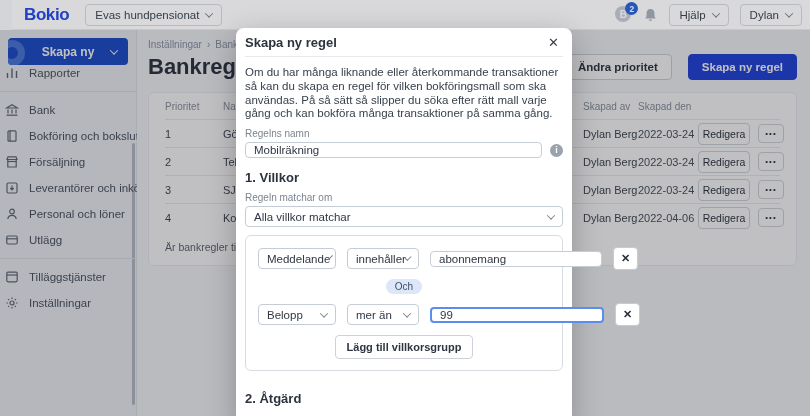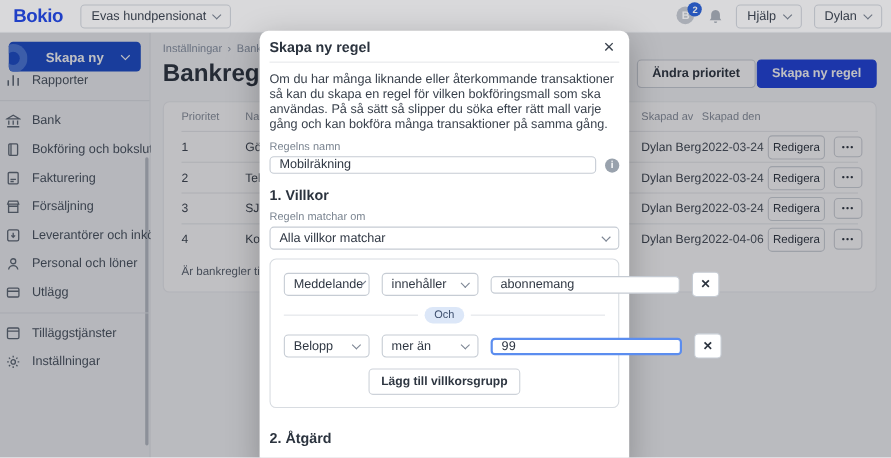--- a/index.html
+++ b/index.html
@@ -1,20 +1,20 @@
 <!DOCTYPE html>
 <html><head>
 <meta charset="utf-8">
 <style>
   * { margin:0; padding:0; box-sizing:border-box; }
   html,body { width:810px; height:416px; overflow:hidden; background:#fafbfc;
     font-family:"Liberation Sans", sans-serif; position:relative; }
 
   
-  .topbar { position:absolute; top:0; left:0; right:0; height:30px; background:#fff;
+  .topbar { position:absolute; top:0; left:12px; right:0; height:30px; background:#fff;
     border-bottom:1px solid #e9ebee; display:flex; align-items:center; padding:0 8px 0 12px; z-index:1; }
   .logo { font-size:17px; font-weight:bold; color:#2349e7; letter-spacing:-0.4px; }
   .chip { display:flex; align-items:center; gap:7px; border:1px solid #d6dae0; border-radius:4px;
     padding:4px 9px; font-size:11.5px; color:#3d4652; background:#fff; cursor:pointer; }
   .company-chip { margin-left:16px; }
   .topbar-right { margin-left:auto; display:flex; align-items:center; gap:11px; }
   .chev { width:6px; height:6px; border-right:1.4px solid #7d8694; border-bottom:1.4px solid #7d8694;
     transform:rotate(45deg) translate(-1px,-1px); display:inline-block; }
   .chev.white { border-color:#fff; }
   .coin-wrap { position:relative; width:17px; height:17px; }
@@ -42,21 +42,21 @@
   .side-scroll { position:absolute; right:1px; top:113px; width:3px; height:262px;
     background:#b9bec6; border-radius:2px; }
 
   
   .content { position:absolute; top:30px; left:137px; right:0; bottom:0; background:#f7f8fa;
     padding:9px 13px 0 11px; z-index:1; }
   .breadcrumb { font-size:10px; color:#8b96a6; display:flex; gap:5px; }
   .breadcrumb span { cursor:pointer; }
   .title-row { display:flex; align-items:center; margin-top:4px; }
   .page-title { font-size:22px; font-weight:bold; color:#2d3540; }
-  .title-actions { margin-left:auto; display:flex; gap:1px;border-radius:12px; }
+  .title-actions { margin-left:auto; display:flex; gap:16px;border-radius:12px; }
   .btn-secondary { background:#fff; border:1px solid #cdd2d9; border-radius:4px; padding:6px 13px;
     font-size:11.5px; font-weight:bold; color:#2e3641; cursor:pointer; }
   .btn-primary { background:#2145de; border:1px solid #2145de; border-radius:4px; padding:6px 13px;
     font-size:11.5px; font-weight:bold; color:#fff; cursor:pointer; }
   .card { margin-top:12px; background:#fff; border-radius:6px; border:1px solid #eceef1; padding:0 16px; }
   .trow { display:grid; grid-template-columns:58px 360px 55px 60px 60px 36px; align-items:center; height:28px; }
   .trow.head { height:26px; font-size:10px; color:#8a929e; }
   .trow.body { border-top:1px solid #e9ebee; font-size:11px; color:#3f4752; }
   .trow .date { color:#4a525c; }
   .btn-edit { width:52px; background:#fff; border:1px solid #d0d4da; border-radius:4px; padding:4px 0;
@@ -84,25 +84,25 @@
     font-size:11.5px; color:#2f3743; font-family:"Liberation Sans", sans-serif; outline:none; background:#fff; }
   .txt-input.focused { border:2px solid #5b8def; }
   .info-dot { width:13px; height:13px; border-radius:50%; background:#99a2ad; color:#fff; font-size:9px;
     font-weight:bold; display:flex; align-items:center; justify-content:center; flex:0 0 auto; }
   .sec-head { font-size:13px; font-weight:bold; color:#2b333e; margin-top:12px; }
   .select { height:21px; border:1px solid #c6ccd4; border-radius:4px; padding:0 8px; background:#fff;
     display:flex; align-items:center; justify-content:space-between; font-size:11.5px; color:#2f3743; cursor:pointer; }
   .group-box { margin-top:8px; border:1px solid #d8dce1; border-radius:6px; padding:11px 12px; }
   .cond-row { display:flex; align-items:center; gap:11px; }
   .sel-field { width:78px; flex:0 0 auto; }
-  .sel-op { width:88px; flex:0 0 auto; }
+  .sel-op { width:72px; flex:0 0 auto; }
   .x-btn { width:25px; height:23px; flex:0 0 auto; background:#fff; border:1px solid #c6ccd4;
     border-radius:4px; font-size:11px; font-weight:bold; color:#2b333e; display:flex; align-items:center;
     justify-content:center; cursor:pointer; }
-  .sep-row { display:flex; align-items:center; margin:9px 0; }
+  .sep-row { display:flex; align-items:center; margin:9px 0;flex-direction:column; }
   .sep-line { flex:1; height:1px; background:#e1e4e8; }
   .sep-pill { background:#dce7f8; color:#3d4f6e; font-size:10px; padding:2px 9px; border-radius:9px; margin:0 6px; }
   .group-btns { margin-top:9px; display:flex; justify-content:center; gap:10px; }
   .group-btns .btn-secondary { padding:5px 11px; font-size:11px; }
 </style>
 </head>
 <body>
 
 <div class="topbar">
   <div class="logo">Bokio</div>
@@ -159,29 +159,20 @@
       <span>Bank</span>
     </div>
     <div class="nav-item">
       <svg width="14" height="14" viewBox="0 0 14 14">
           <g stroke="#606a76" stroke-width="1.2" fill="none">
             <rect x="3" y="1.8" width="8" height="10.4" rx="1"></rect>
             <path d="M5 1.8 V12.2"></path>
           </g>
         </svg>
       <span>Bokföring och bokslut</span>
-    </div>
-    <div class="nav-item">
-      <svg width="14" height="14" viewBox="0 0 14 14">
-          <g stroke="#606a76" stroke-width="1.2" fill="none">
-            <rect x="2.5" y="1.8" width="9" height="10.4" rx="1"></rect>
-            <path d="M4.5 8 H9.5 M4.5 10 H7.5"></path>
-          </g>
-        </svg>
-      <span>Fakturering</span>
     </div>
     <div class="nav-item">
       <svg width="14" height="14" viewBox="0 0 14 14">
           <g stroke="#606a76" stroke-width="1.2" fill="none">
             <path d="M2 4.5 L3 1.8 H11 L12 4.5 Z"></path>
             <path d="M2.8 4.5 V12 H11.2 V4.5"></path>
             <path d="M2.8 6.5 H11.2"></path>
           </g>
         </svg>
       <span>Försäljning</span>

